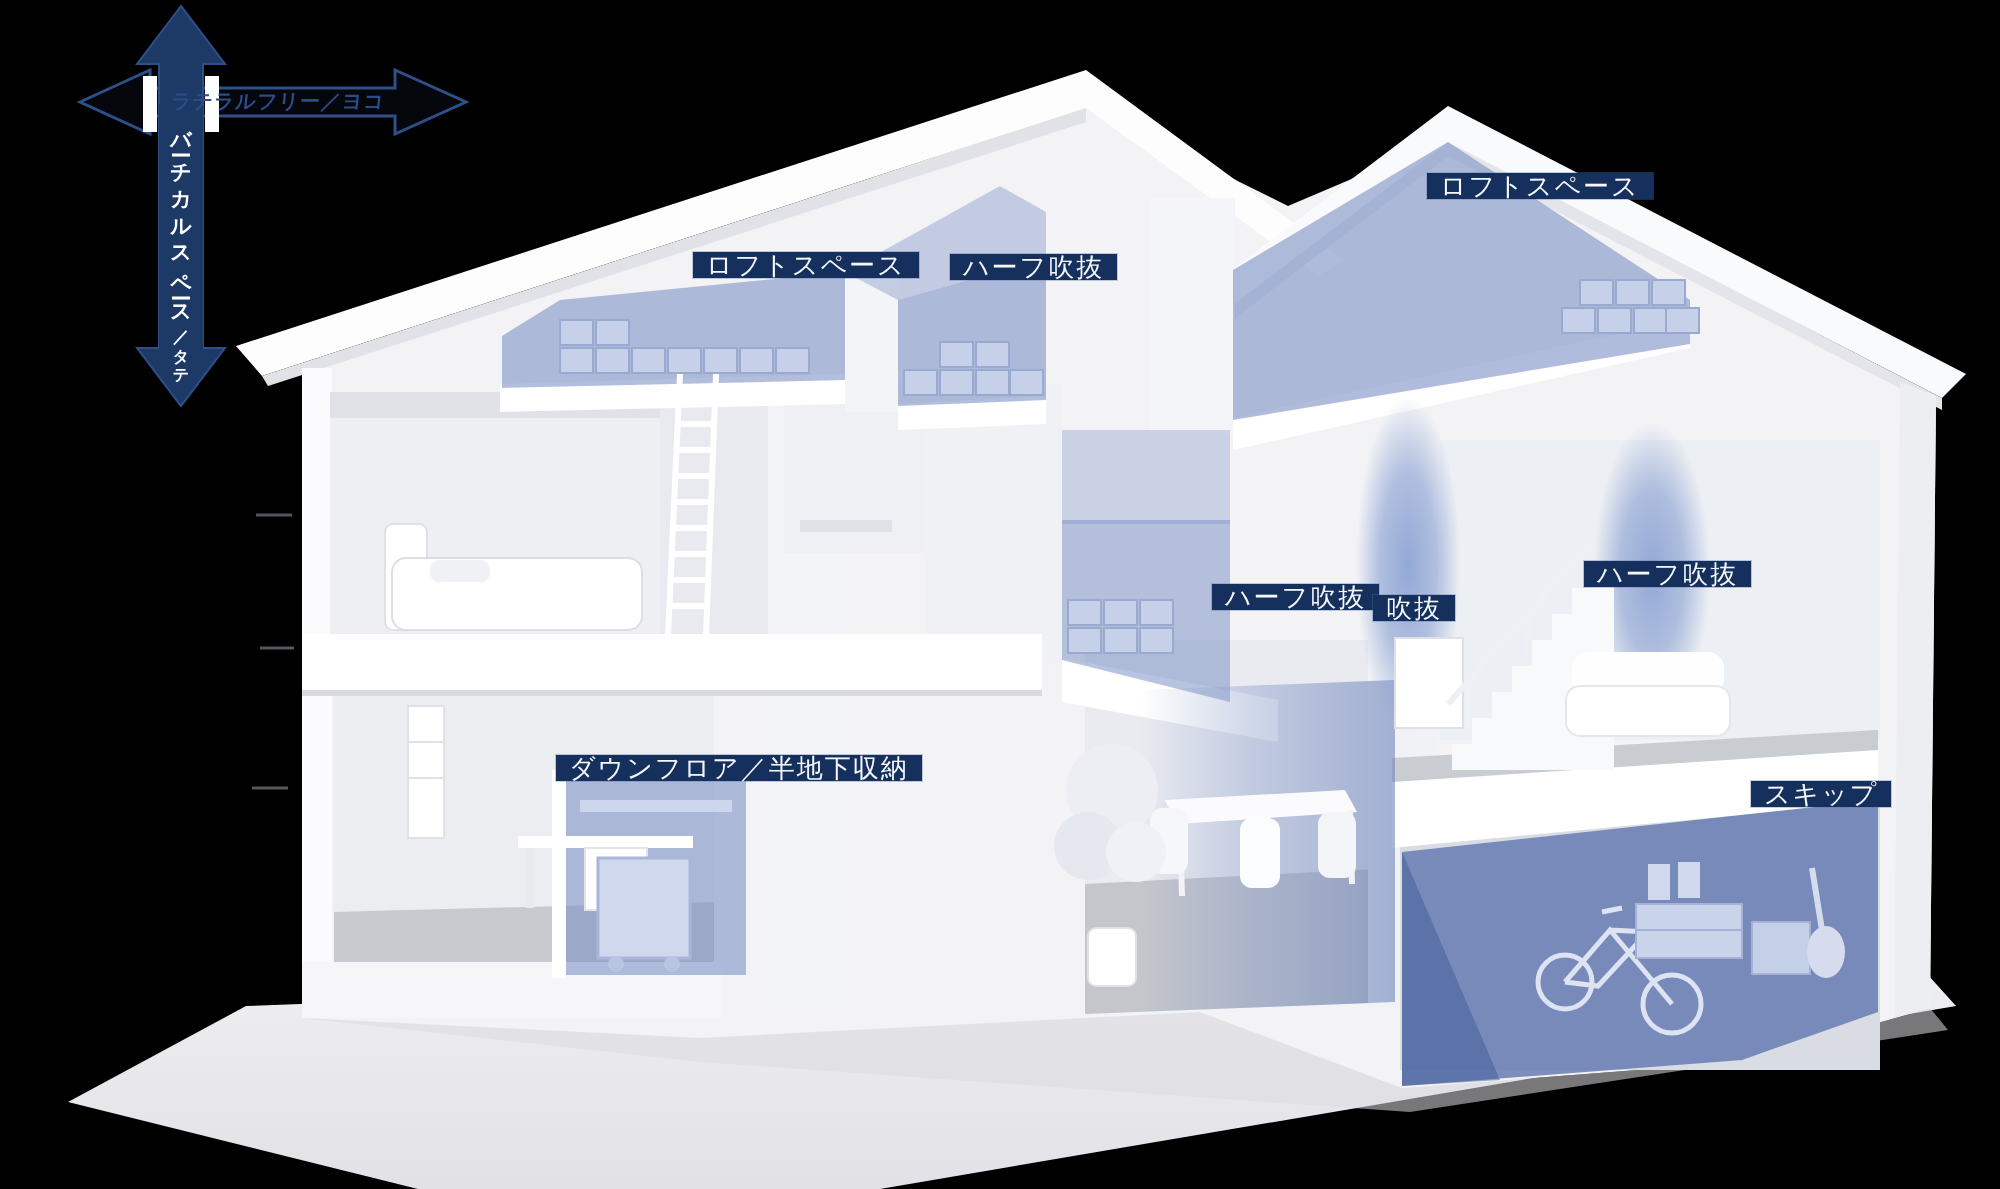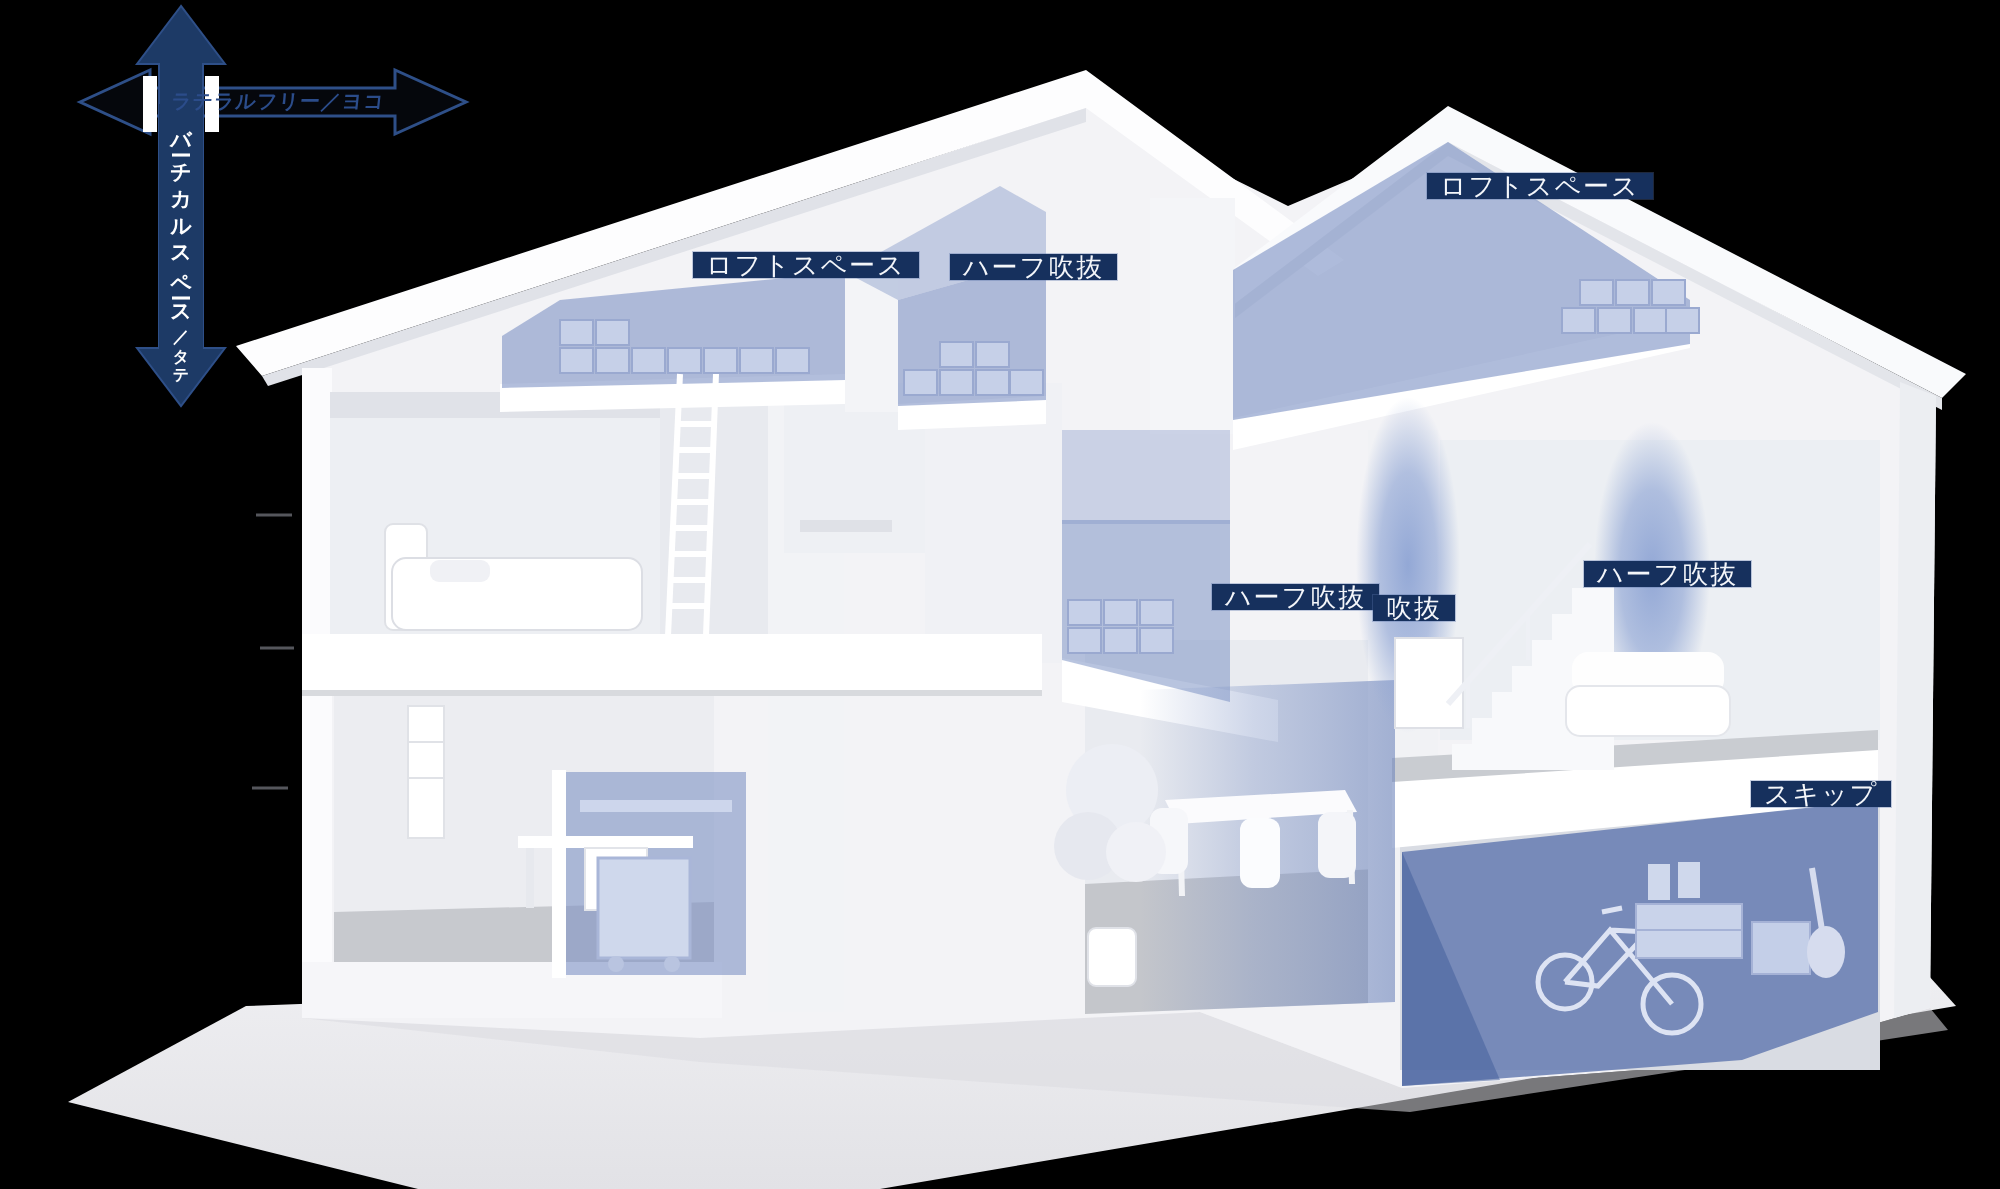--- a/index.html
+++ b/index.html
@@ -254,15 +254,16 @@
 
   <div class="haxis-label">ラテラルフリー／ヨコ</div>
   <div class="vaxis-label"><span>バーチカルスペース</span><span class="sub">／タテ</span></div>
 
   <div class="badge" style="left:693px;top:252px">ロフトスペース</div>
   <div class="badge" style="left:950px;top:254px">ハーフ吹抜</div>
   <div class="badge" style="left:1427px;top:173px">ロフトスペース</div>
   <div class="badge" style="left:1212px;top:584px">ハーフ吹抜</div>
   <div class="badge" style="left:1373px;top:595px">吹抜</div>
   <div class="badge" style="left:1584px;top:561px">ハーフ吹抜</div>
+  <div class="badge" style="left:556px;top:755px">ダウンフロア／半地下収納</div>
   <div class="badge" style="left:1751px;top:781px">スキップ</div>
 
 </div>
 
 </body></html>

